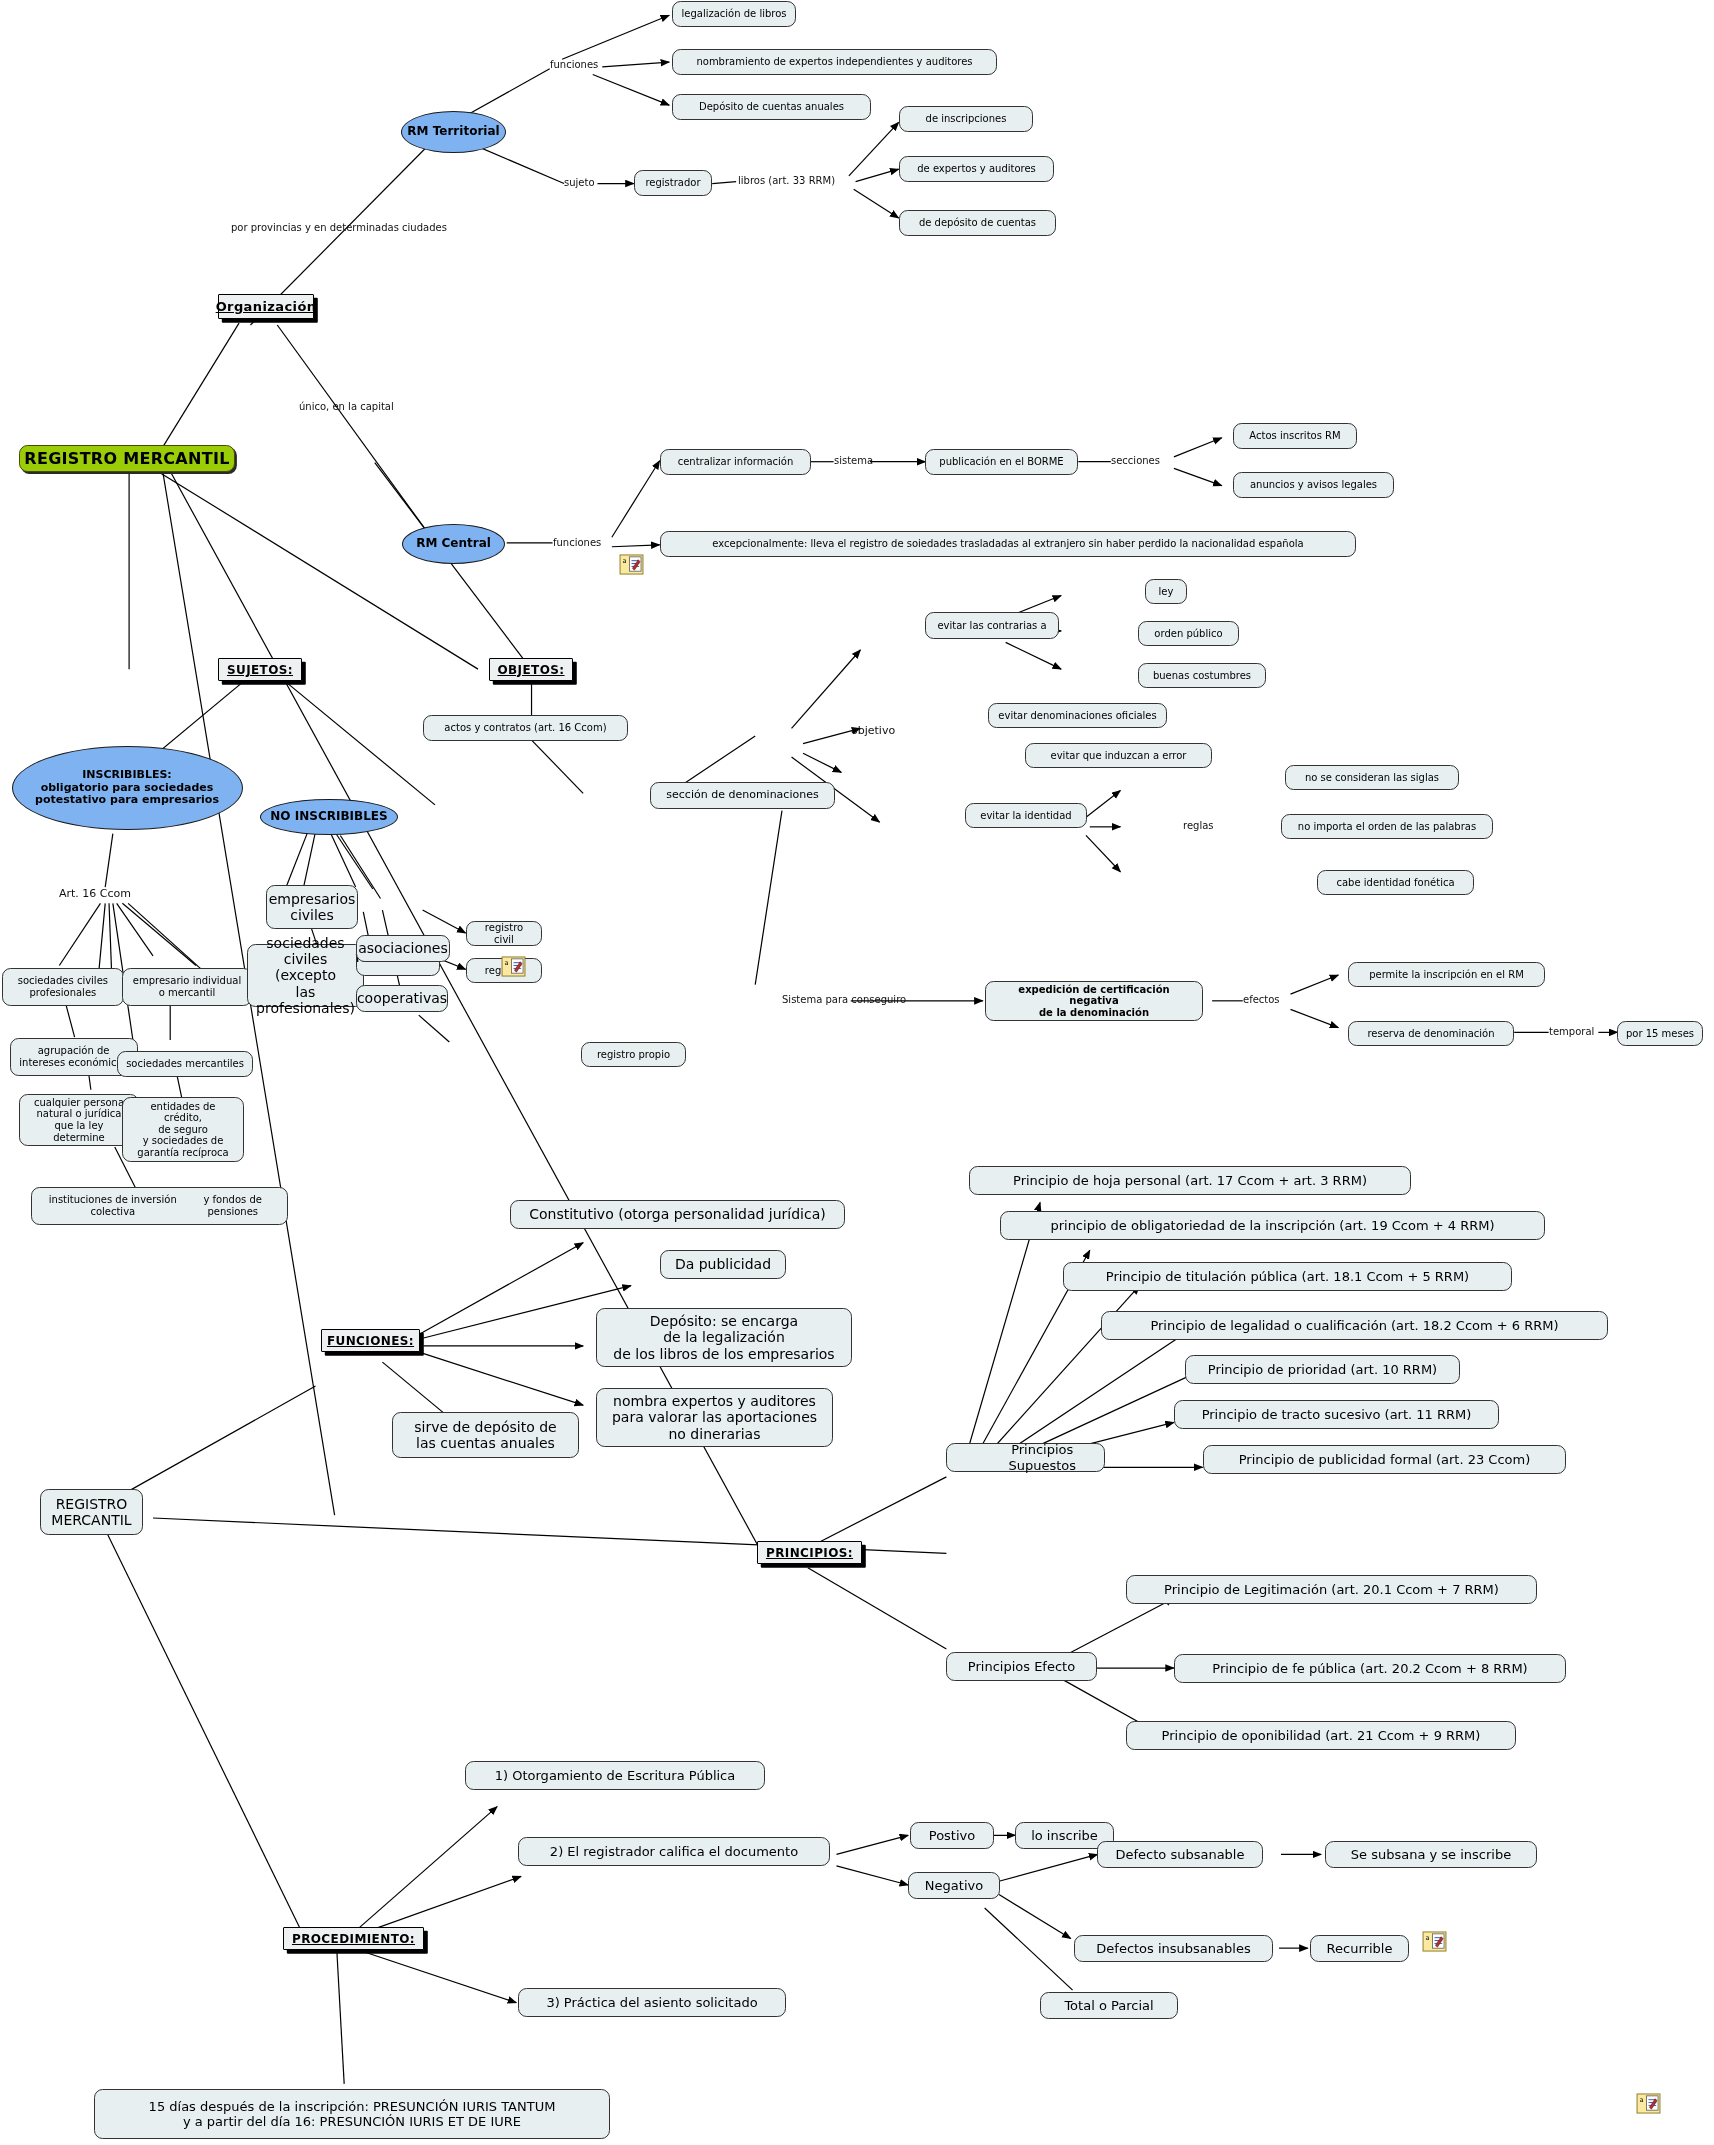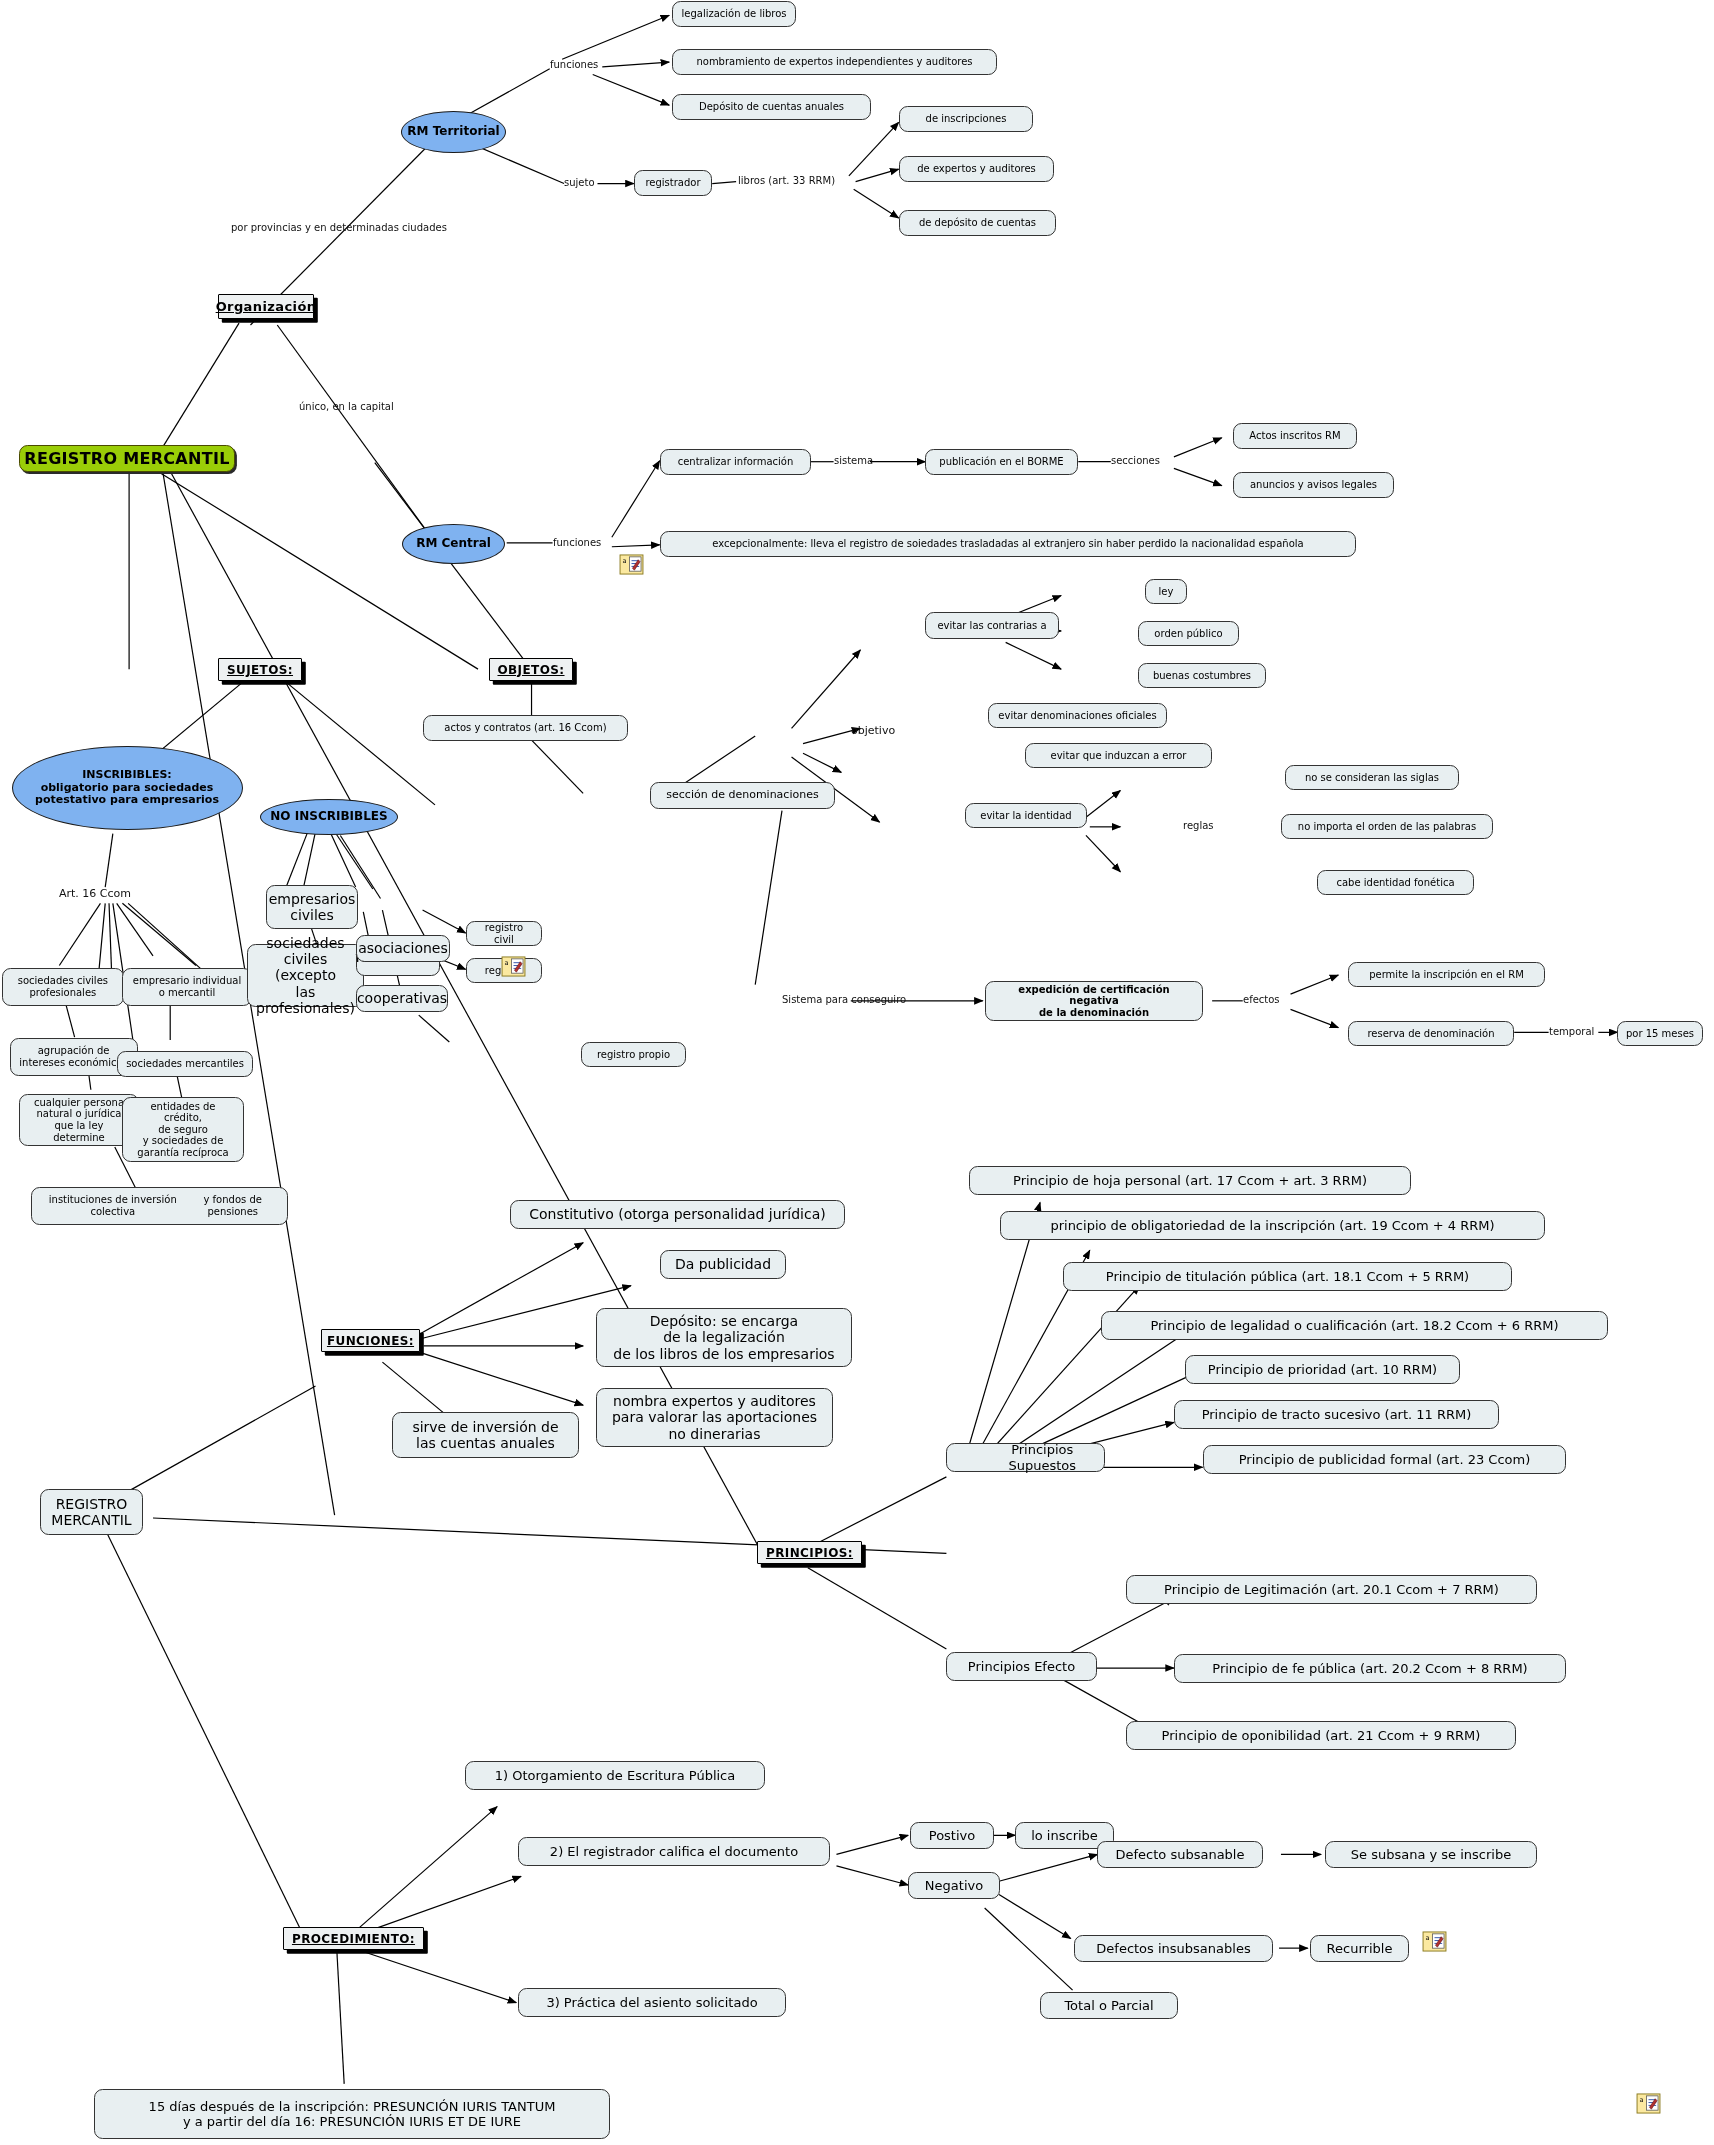--- a/index.html
+++ b/index.html
@@ -446,21 +446,21 @@
     <div>Depósito: se encarga</div>
       <div>de la legalización</div>
       <div>de los libros de los empresarios</div>
   </div>
   <div class="node box f14" style="left:596px;top:1388px;width:237px;height:59px;flex-direction:column;">
     <div>nombra expertos y auditores</div>
       <div>para valorar las aportaciones</div>
       <div>no dinerarias</div>
   </div>
   <div class="node box f14" style="left:392px;top:1412px;width:187px;height:46px;flex-direction:column;">
-    <div>sirve de inversión de</div>
+    <div>sirve de depósito de</div>
       <div>las cuentas anuales</div>
   </div>
 
   <div class="node hdr f12" style="left:757px;top:1541px;width:105px;height:23px;">
     <span>PRINCIPIOS:</span>
   </div>
 
   <div class="node box f13" style="left:946px;top:1443px;width:159px;height:29px;padding-left:41px;">
     <span>Principios Supuestos</span>
   </div>

